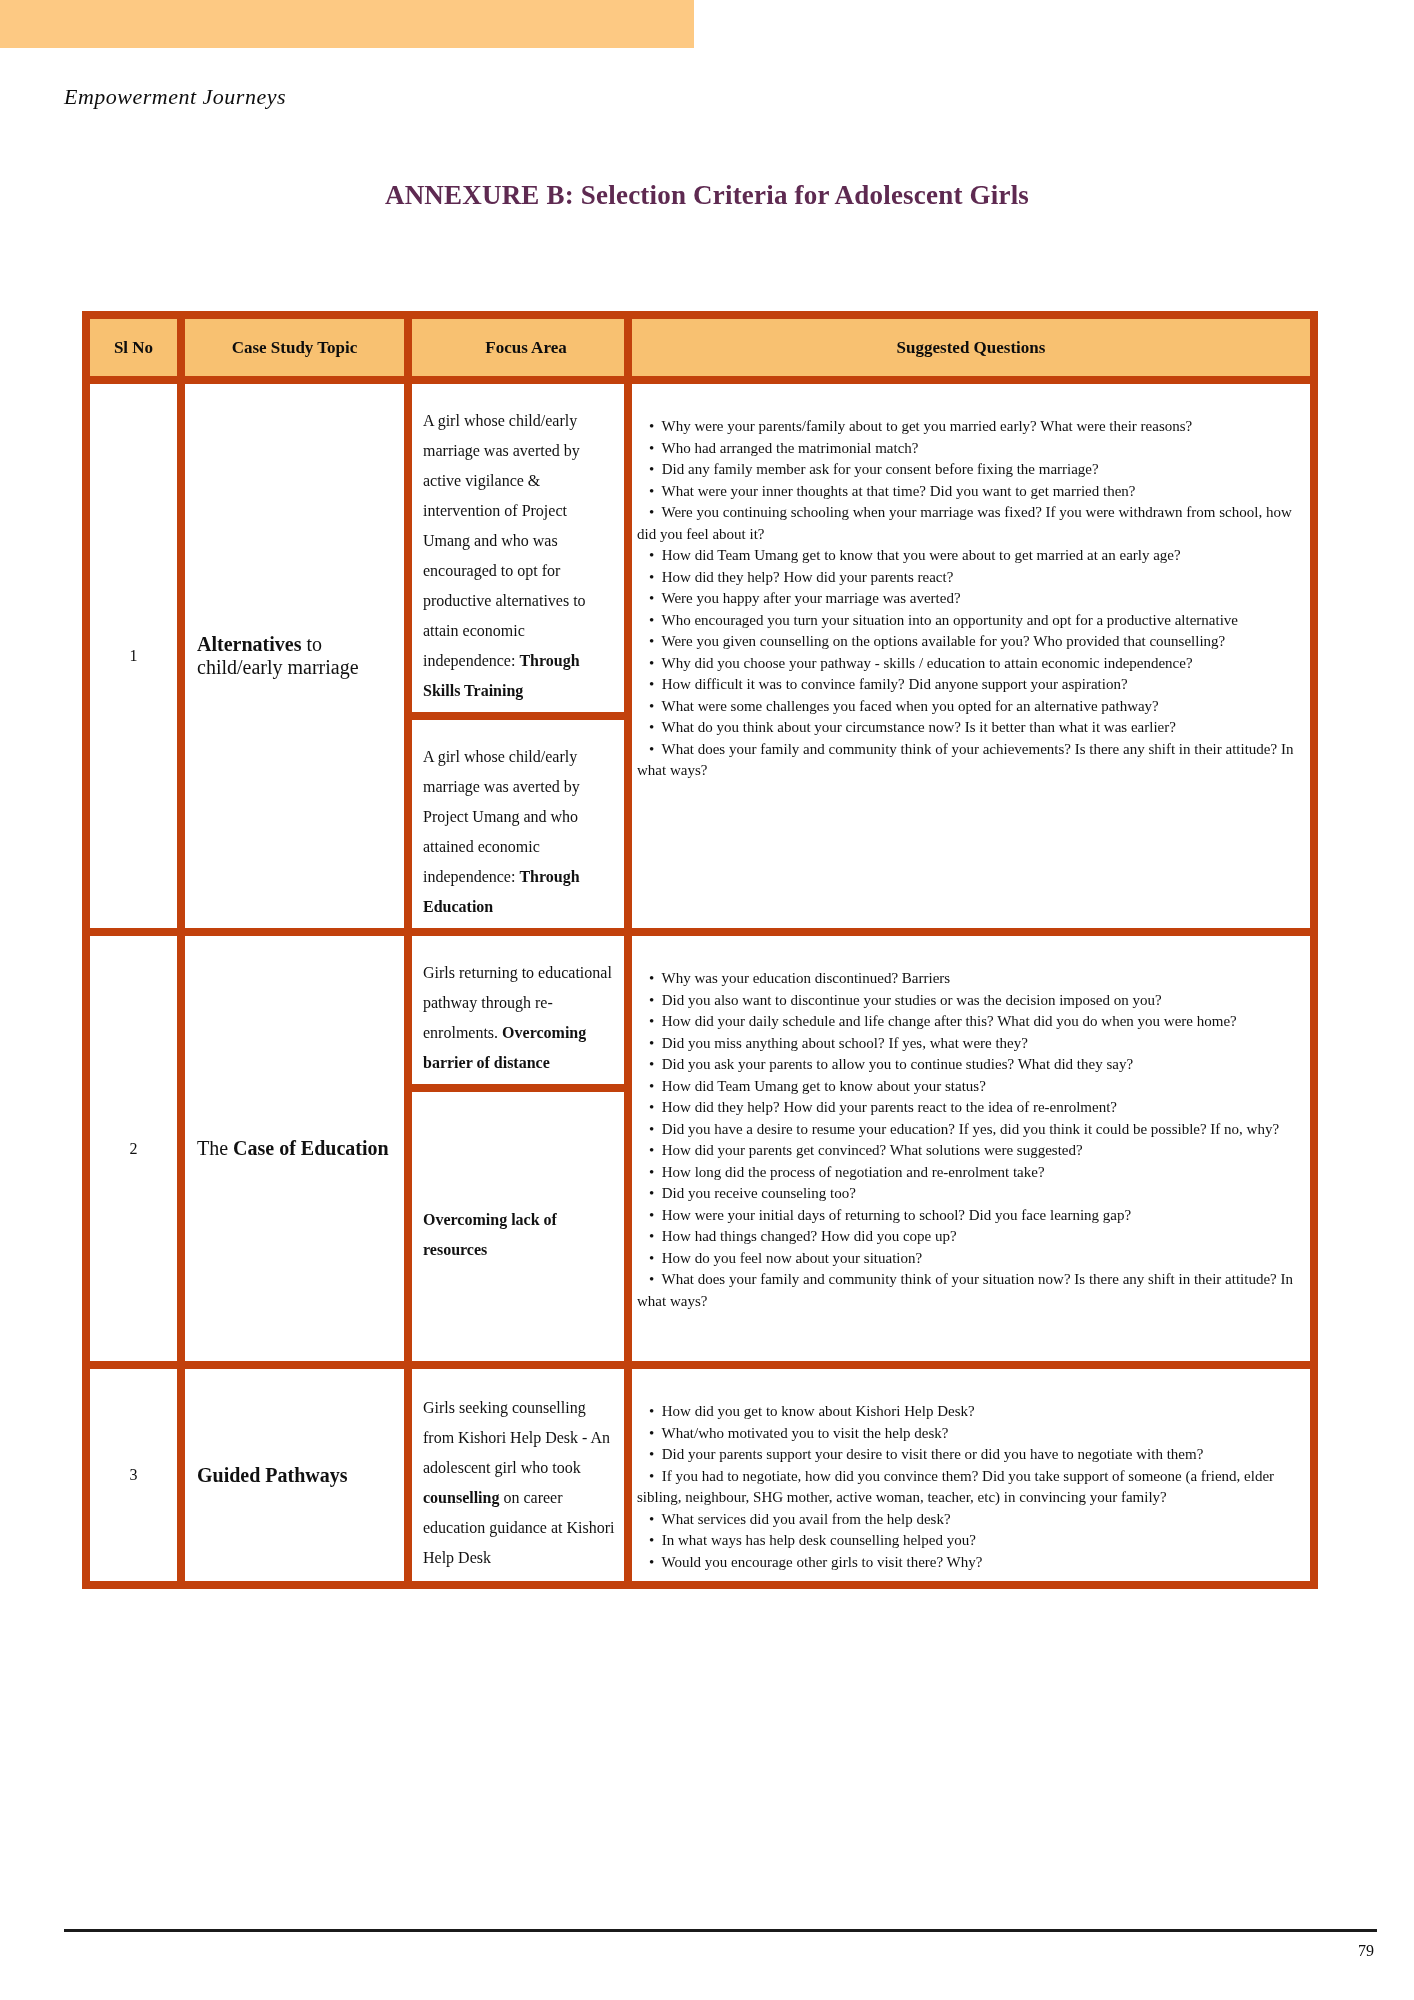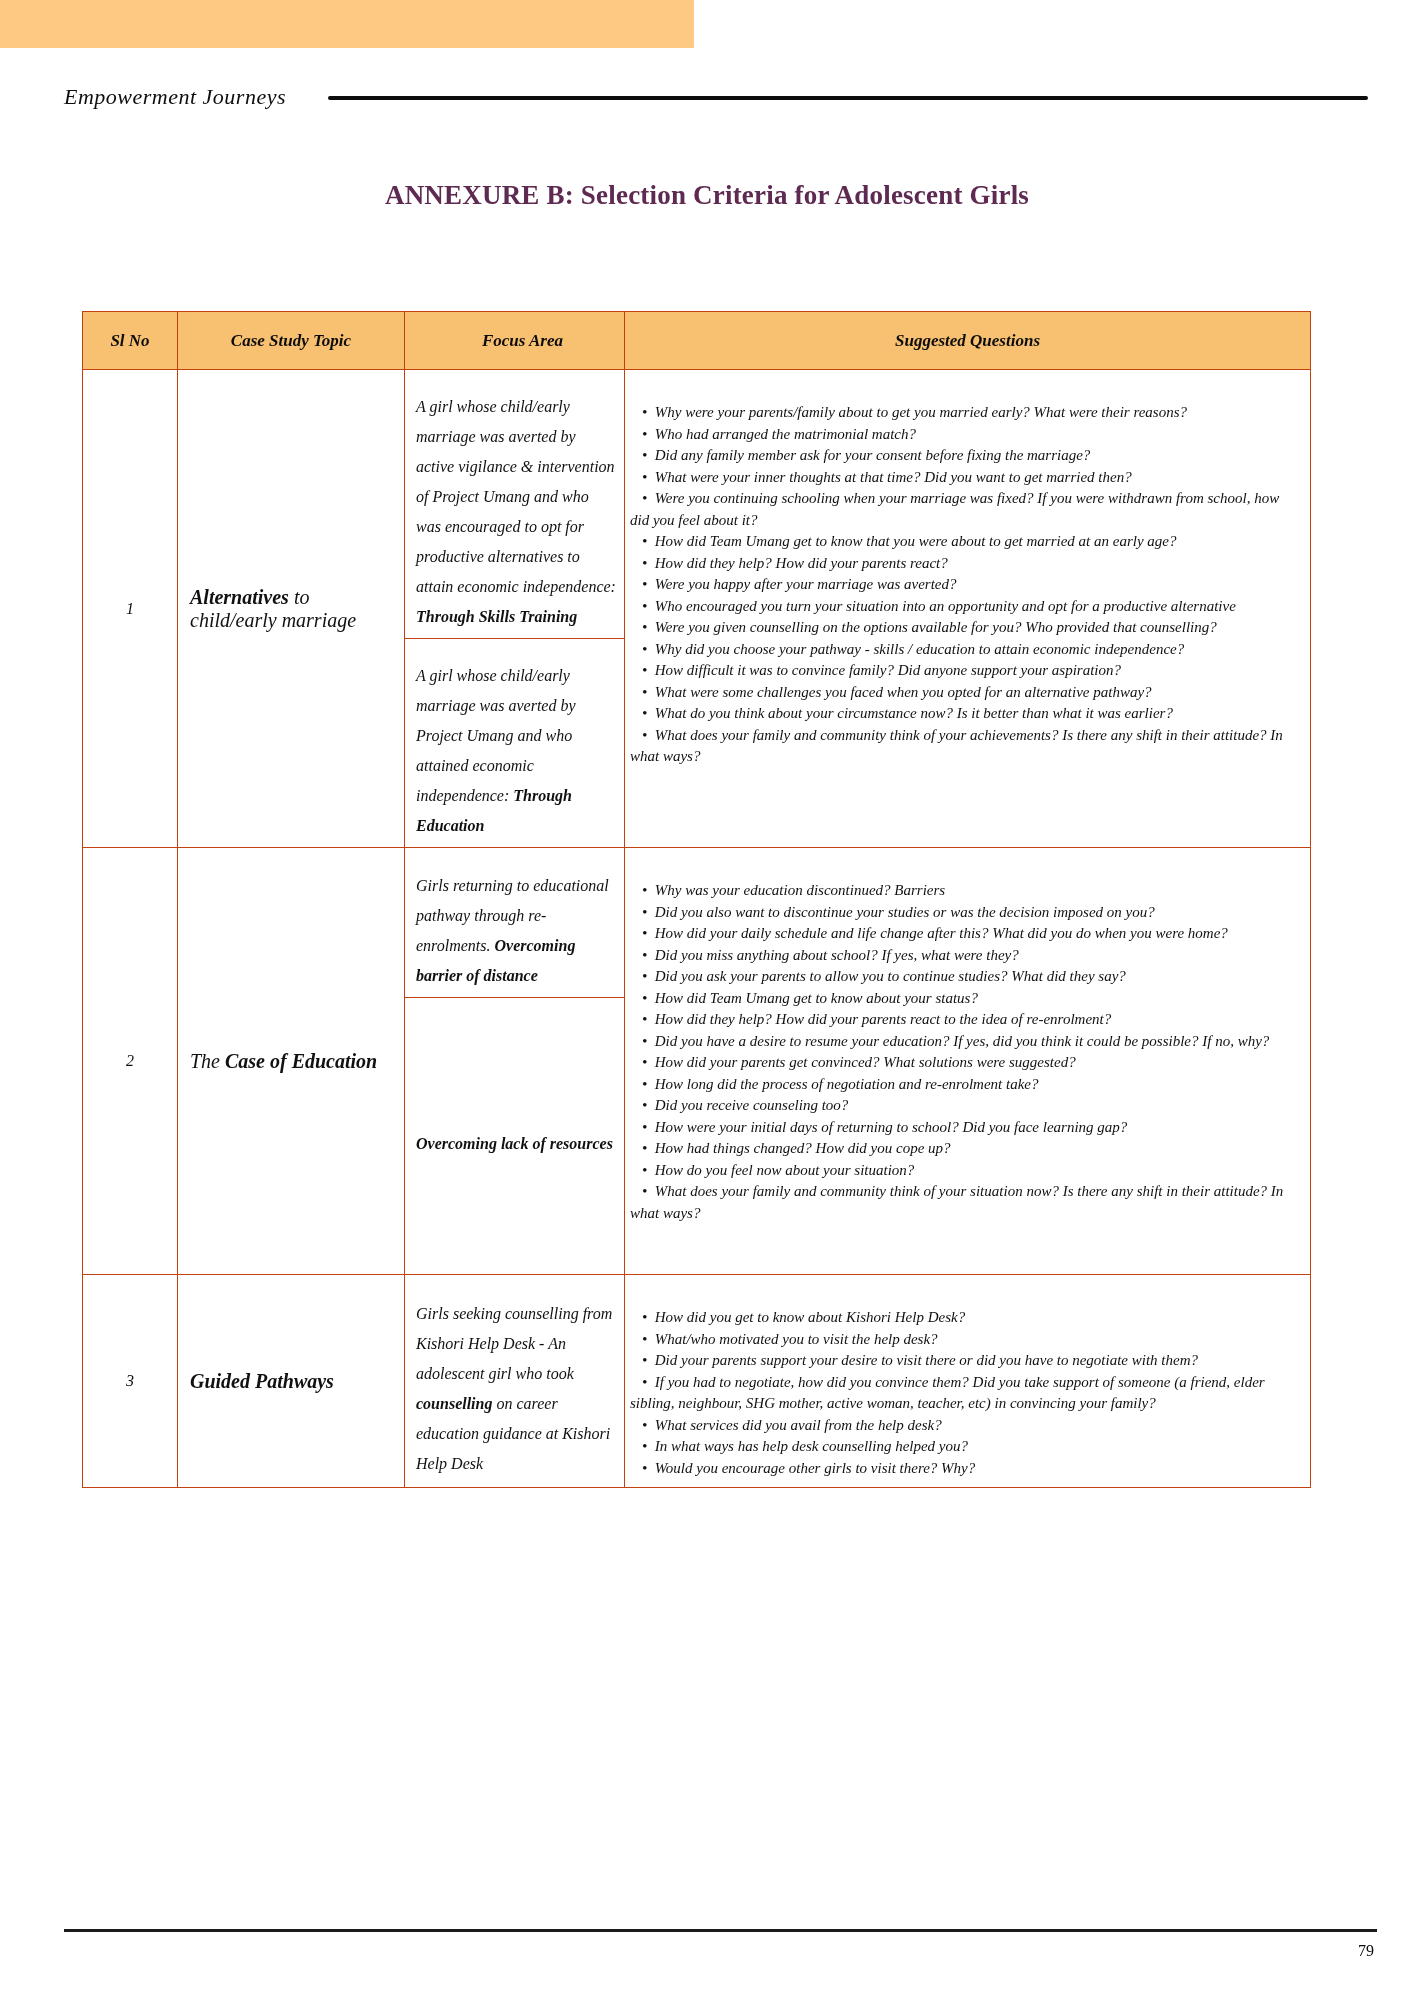--- a/index.html
+++ b/index.html
@@ -5,43 +5,42 @@
   html,body { margin:0; padding:0; }
   body { background:#ffffff; font-family:"Liberation Serif", serif; color:#111; }
   .page {
     position:relative; width:1414px; height:2000px; background:#ffffff; overflow:hidden;
   }
   .top-banner {
     position:absolute; left:0; top:0; width:694px; height:48px;
   }
   .brand-row {
     position:absolute; left:64px; top:84px; right:46px;
-    display:flex; align-items:center;
+    display:flex; align-items:flex-start;flex-direction:column;
   }
   .brand-text {
     font-style:italic; font-size:22px; color:#0d0d0d; white-space:nowrap;
     letter-spacing:0.5px;
   }
   .brand-rule {
     flex:1; height:4px; background:#0d0d0d; margin-left:42px; margin-top:2px;
     border-radius:2px;
   }
   .page-title {
     position:absolute; left:0; top:180px; width:100%;
     text-align:center; font-size:27px; font-weight:bold; color:#5e2a51;
     letter-spacing:0.2px;
   }
   table.main {
     position:absolute; left:82px; top:311px;
     border-collapse:collapse; table-layout:fixed; width:1228px;
     font-size:15px;
   }
   table.main th, table.main td {
-    border:1px solid #c2410c;
-    font-style:italic;
+    border:8px solid #c2410c;
   }
   table.main th {
     height:57px; font-size:17px; font-weight:bold; color:#0d0d0d;
     text-align:center; vertical-align:middle; padding:0 4px;
   }
   td.sl {
     text-align:center; vertical-align:middle; font-size:16px; padding:0 4px;
   }
   td.topic {
     vertical-align:middle; font-size:20px; line-height:23px; padding:4px 10px 4px 12px;

